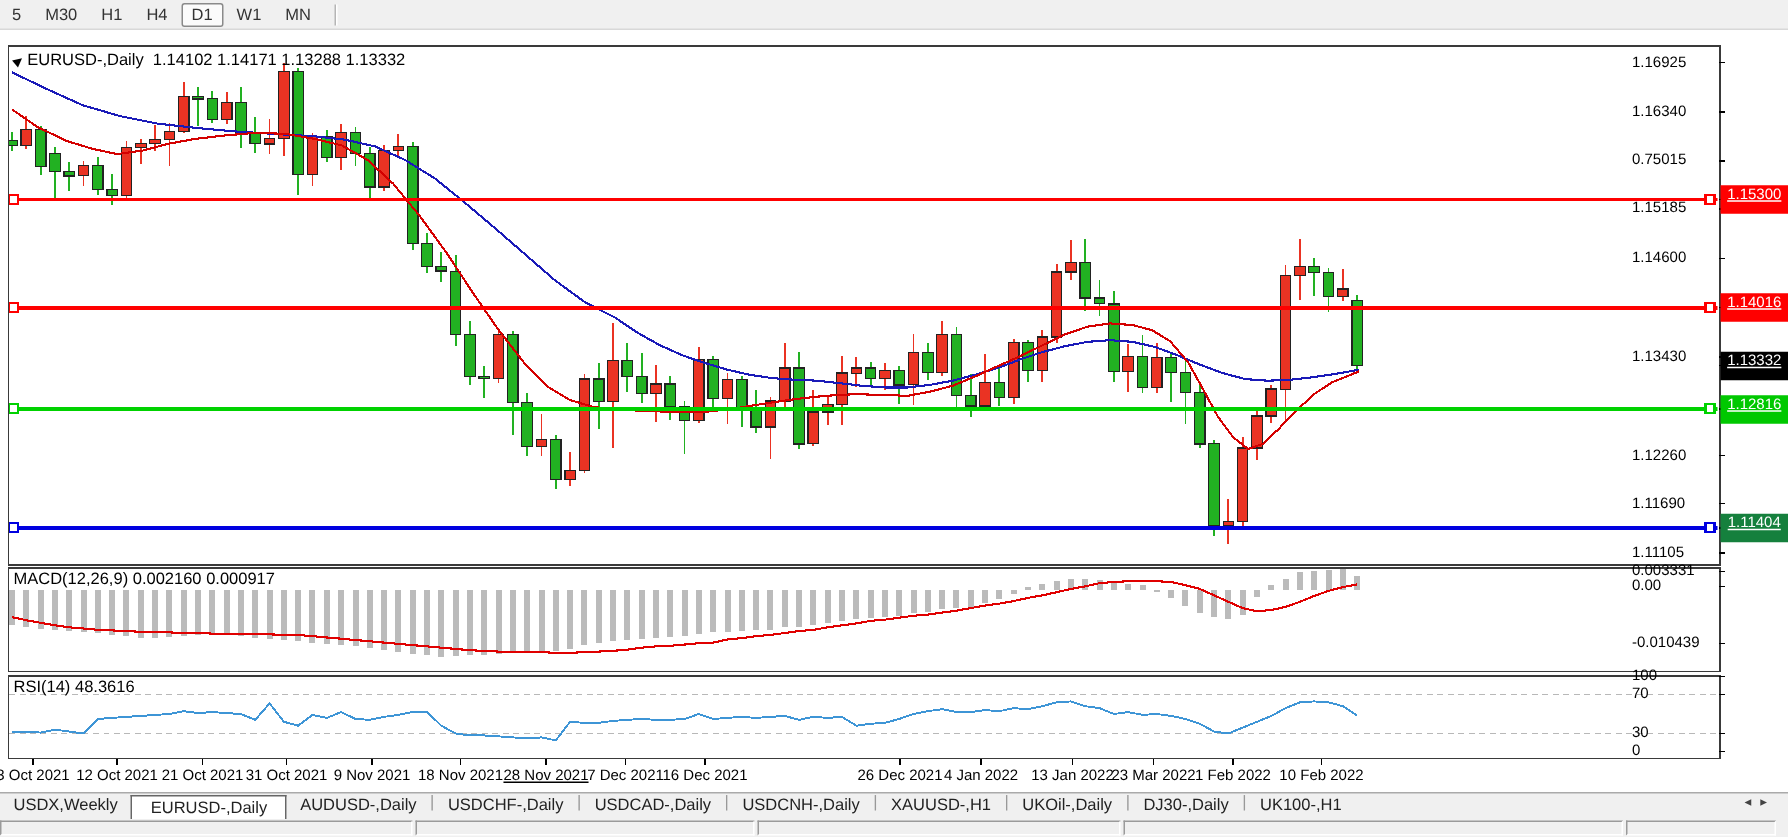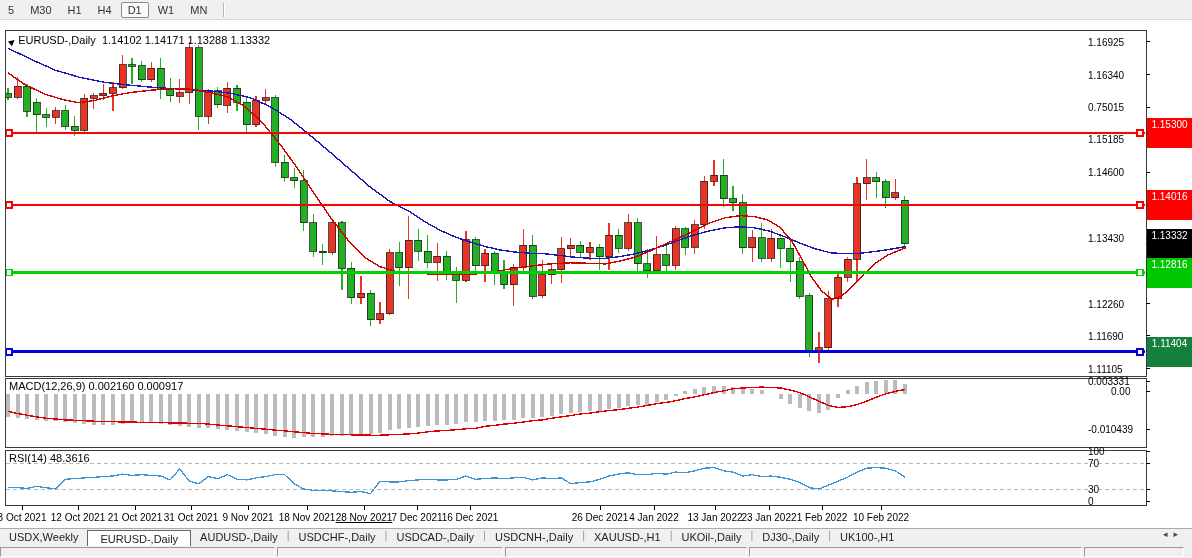--- a/index.html
+++ b/index.html
@@ -11,22 +11,22 @@
   .tf-btn{font-size:11px;color:#333;padding:1px 6px;margin:0 1px;border:1px solid transparent;cursor:default;}
   .tf-btn.active{background:#fbfbfb;border:1px solid #8a8a8a;border-radius:2px;}
   .tf-sep{width:1px;height:14px;background:#b5b5b5;margin-left:8px;box-shadow:1px 0 0 #fff;}
   
   #chart-title{position:absolute;left:9px;top:34px;font-size:11px;color:#000;z-index:5;}
   #chart-title .marker{display:inline-block;font-size:8px;transform:rotate(-40deg);margin-right:3px;}
   #chart-title b{font-weight:normal;}
   .panel-label{position:absolute;left:9px;font-size:11px;color:#000;z-index:5;}
   
   .ax-label{position:absolute;left:1088px;font-size:10px;color:#000;transform:translateY(-50%);z-index:4;}
-  .ax-badge{position:absolute;left:1147px;width:45px;height:30px;font-size:10px;color:#fff;
-            text-align:center;line-height:13px;transform:translateY(-50%);z-index:5;}
+  .ax-badge{position:absolute;left:1147px;width:45px;height:19px;font-size:10px;color:#fff;
+            text-align:center;line-height:13px;transform:translateY(-50%);z-index:5;text-decoration:underline;}
   
   .date-label{position:absolute;top:512px;font-size:10px;color:#000;transform:translateX(-50%);z-index:4;}
   
   #tabbar{position:absolute;left:0;top:528px;width:1192px;height:18px;background:#f0f0f0;
           border-top:1px solid #aaa;display:flex;align-items:flex-start;font-size:11px;color:#222;}
   .tab{padding:2px 9px 2px 9px;cursor:default;white-space:nowrap;}
   .tab.active{background:#ffffff;border:1px solid #666;border-bottom:none;padding:2px 12px 3px 12px;
               position:relative;top:1px;}
   .tab-sep{color:#999;padding:0 0 2px 0;}
   #tab-arrows{margin-left:auto;margin-right:8px;padding-bottom:3px;font-size:9px;color:#444;letter-spacing:6px;}
@@ -429,41 +429,41 @@
     <div class="ax-label" style="top: 335.809px;">1.11690</div>
     <div class="ax-label" style="top: 368.674px;">1.11105</div>
     <div class="ax-badge" style="top: 133px; background: rgb(255, 0, 0);">1.15300</div>
     <div class="ax-badge" style="top: 205.135px; background: rgb(255, 0, 0);">1.14016</div>
     <div class="ax-badge" style="top: 243.562px; background: rgb(0, 0, 0);">1.13332</div>
     <div class="ax-badge" style="top: 272.551px; background: rgb(0, 200, 0);">1.12816</div>
     <div class="ax-badge" style="top: 351.876px; background: #15803d;">1.11404</div>
   </div>
 <div id="indicator-axes">
     <div class="ax-label" style="top: 381px;">0.003331</div>
-    <div class="ax-label" style="top: 391px; margin-left: 23px;">0.00</div>
+    <div class="ax-label" style="top: 391px;">0.00</div>
     <div class="ax-label" style="top: 429px;">-0.010439</div>
     <div class="ax-label" style="top: 451px;">100</div>
     <div class="ax-label" style="top: 463px;">70</div>
     <div class="ax-label" style="top: 489px;">30</div>
     <div class="ax-label" style="top: 501px;">0</div>
   </div>
 <div id="date-axis">
     <div class="date-label" style="left: 22px;">3 Oct 2021</div>
     <div class="date-label" style="left: 78px; text-align: right;">12 Oct 2021</div>
     <div class="date-label" style="left: 135px;">21 Oct 2021</div>
     <div class="date-label" style="left: 191px;">31 Oct 2021</div>
     <div class="date-label" style="left: 248px;">9 Nov 2021</div>
     <div class="date-label" style="left: 307px;">18 Nov 2021</div>
     <div class="date-label" style="left: 364px; text-decoration: underline;">28 Nov 2021</div>
     <div class="date-label" style="left: 417px;">7 Dec 2021</div>
     <div class="date-label" style="left: 470px;">16 Dec 2021</div>
     <div class="date-label" style="left: 600px;">26 Dec 2021</div>
     <div class="date-label" style="left: 654px;">4 Jan 2022</div>
     <div class="date-label" style="left: 715px;">13 Jan 2022</div>
-    <div class="date-label" style="left: 769px;">23 Jan 2022</div>
+    <div class="date-label" style="left: 769px;">23 Mar 2022</div>
     <div class="date-label" style="left: 822px;">1 Feb 2022</div>
     <div class="date-label" style="left: 881px;">10 Feb 2022</div>
   </div>
 <div id="tabbar">
     <div class="tab">USDX,Weekly</div>
     <div class="tab active">EURUSD-,Daily</div>
     <div class="tab">AUDUSD-,Daily</div>
     <span class="tab-sep">|</span>
     <div class="tab">USDCHF-,Daily</div>
     <span class="tab-sep">|</span>

